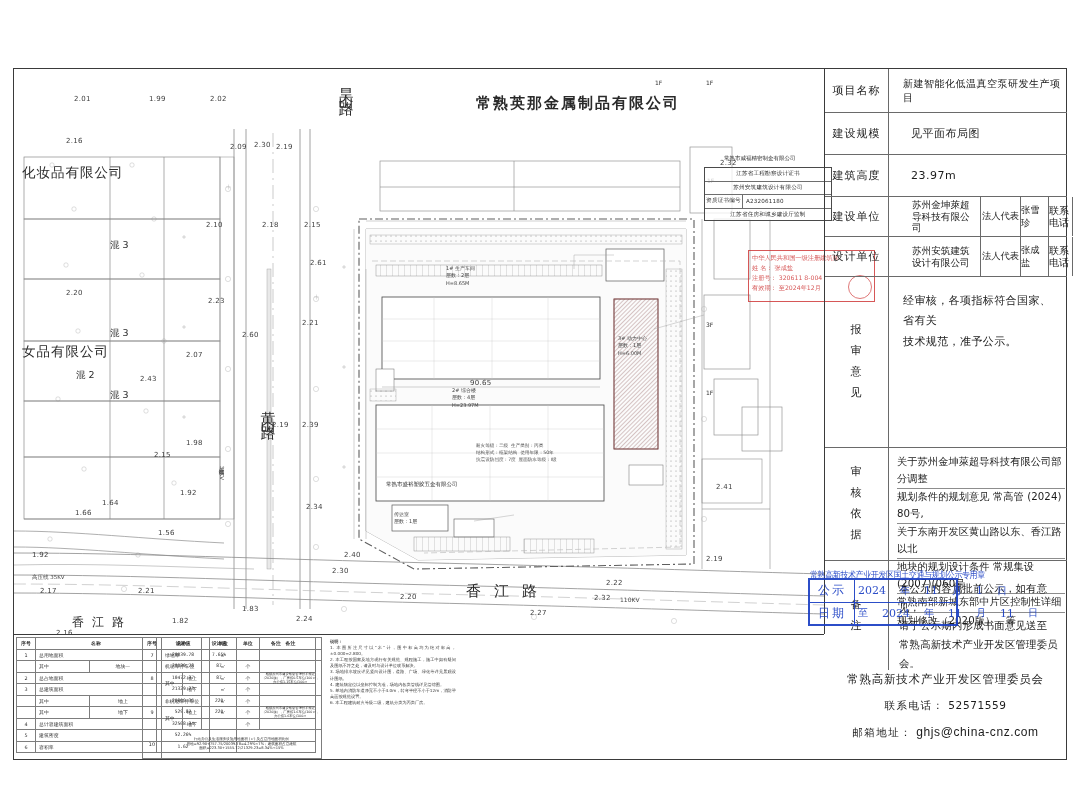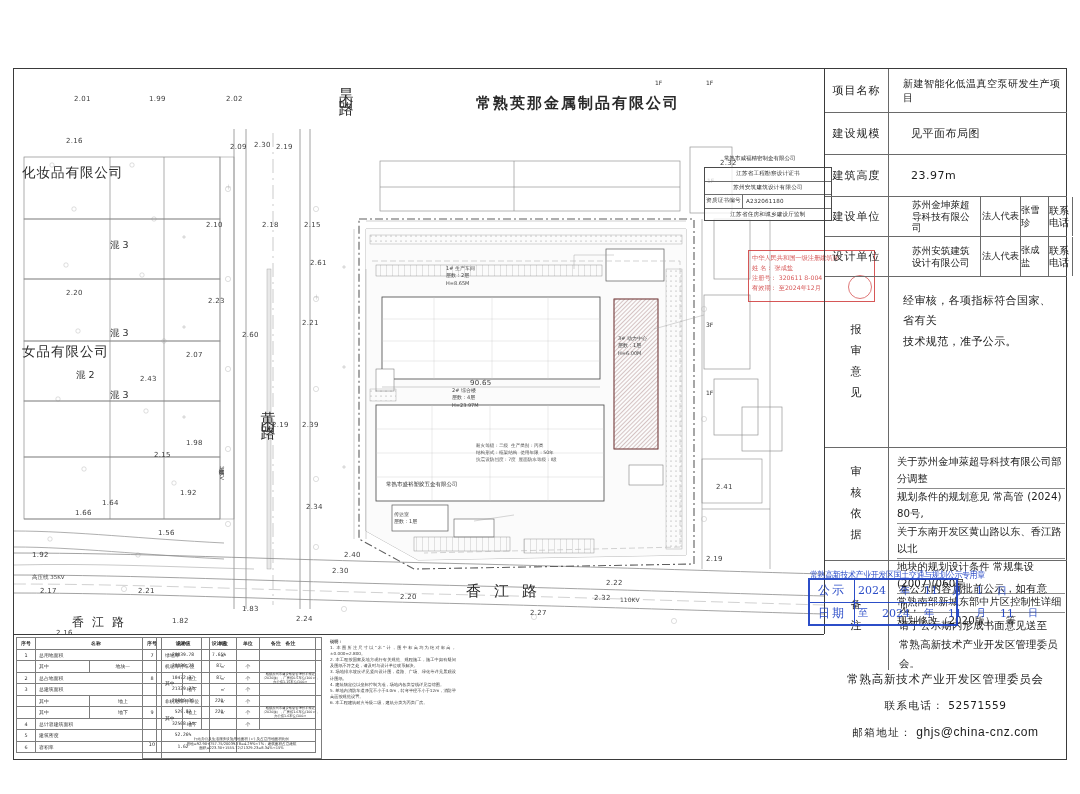--- a/index.html
+++ b/index.html
@@ -418,21 +418,21 @@
     </div>
     <div class="maplabel tiny5" style="left:462px;top:374px;width:130px;">
       耐火等级：二级&nbsp;&nbsp;生产类别：丙类<br>
       结构形式：框架结构&nbsp;&nbsp;使用年限：50年<br>
       抗震设防烈度：7度&nbsp;&nbsp;屋面防水等级：Ⅰ级
     </div>
     <div class="maplabel elev" style="left:456px;top:310px;">90.65</div>
 
     <div class="maplabel elev" style="left:60px;top:26px;">2.01</div>
     <div class="maplabel elev" style="left:135px;top:26px;">1.99</div>
-    <div class="maplabel elev" style="left:196px;top:26px;margin-left:16px;">2.02</div>
+    <div class="maplabel elev" style="left:196px;top:26px;">2.02</div>
     <div class="maplabel elev" style="left:52px;top:68px;">2.16</div>
     <div class="maplabel elev" style="left:216px;top:74px;">2.09</div>
     <div class="maplabel elev" style="left:240px;top:72px;">2.30</div>
     <div class="maplabel elev" style="left:262px;top:74px;">2.19</div>
     <div class="maplabel elev" style="left:706px;top:90px;">2.32</div>
     <div class="maplabel elev" style="left:192px;top:152px;">2.10</div>
     <div class="maplabel elev" style="left:248px;top:152px;">2.18</div>
     <div class="maplabel elev" style="left:290px;top:152px;">2.15</div>
     <div class="maplabel elev" style="left:52px;top:220px;">2.20</div>
     <div class="maplabel elev" style="left:194px;top:228px;">2.23</div>

